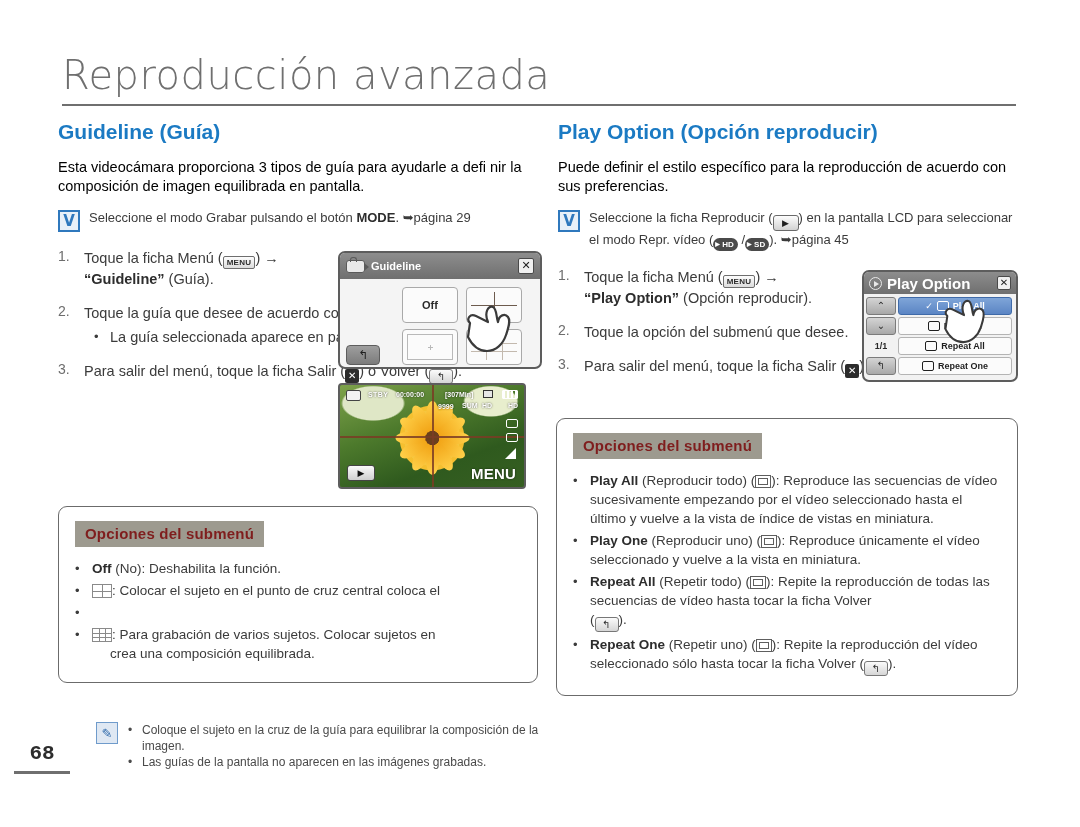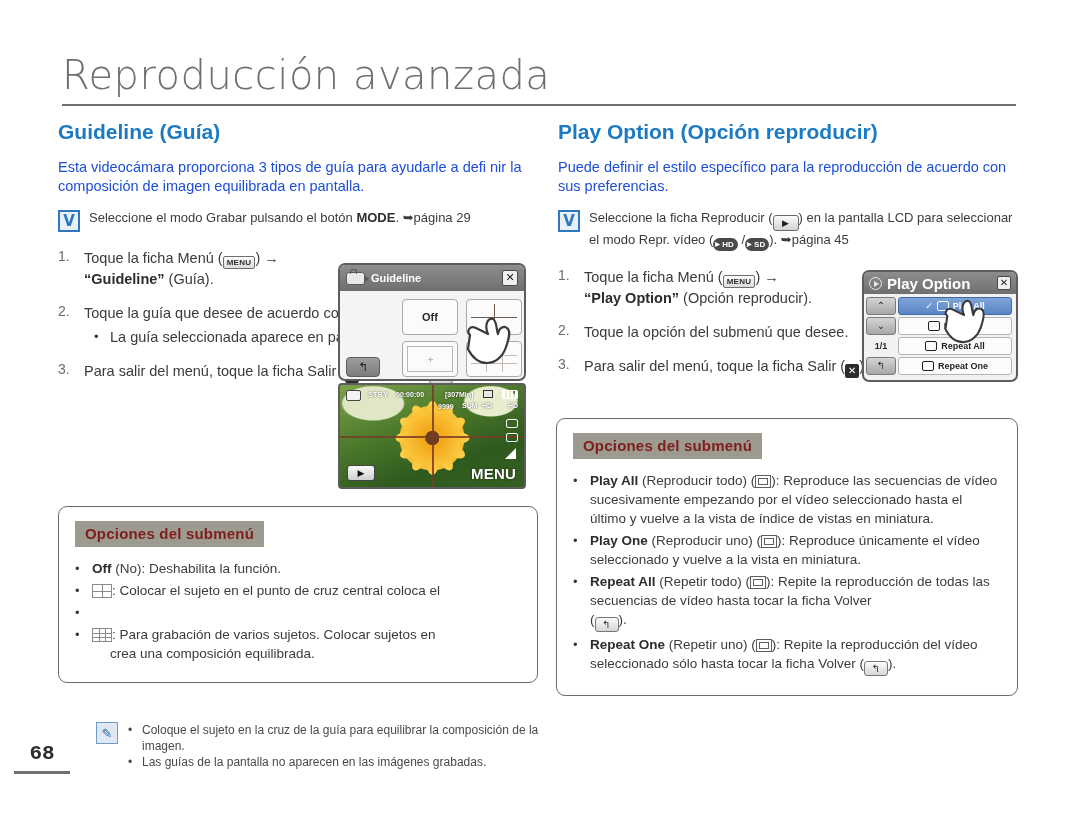--- a/index.html
+++ b/index.html
@@ -28,21 +28,21 @@
   
   .col-left  { position: absolute; left: 58px;  top: 120px; width: 480px; }
   .col-right { position: absolute; left: 558px; top: 120px; width: 462px; }
 
   .section-heading {
     font-size: 21px; font-weight: bold; color: #1b7ac3;
     margin-bottom: 14px; white-space: nowrap;
   }
 
   .body-text {
-    font-size: 14.5px; line-height: 19px; color: #1d4ed8;
+    font-size: 14.5px; line-height: 19px; color: #000000;
   }
 
   
   .vnote { display: flex; gap: 9px; margin-top: 13px; align-items: flex-start; }
   .vbadge {
     flex: 0 0 auto; width: 22px; height: 22px;
     border: 2px solid #2f78bd; background: #e8f0f8;
     display: flex; align-items: center; justify-content: center;
     color: #2f78bd; font-weight: bold; font-size: 15px; line-height: 1;
     font-family: "DejaVu Sans", sans-serif;
@@ -130,21 +130,21 @@
   .gsafe i.c { left: 50%; top: 50%; width: 3px; height: 1px; margin-left:-1.5px; }
   .gsafe i.c2 { left: 50%; top: 50%; width: 1px; height: 3px; margin-top:-1.5px; }
 
   .m-ico { display:inline-block; vertical-align:-3px; width:16px; height:13px;
            border:1px solid #5e5e5e; background:#fff; position:relative; }
   .m-ico::after { content:""; position:absolute; left:2px; top:2px; right:2px; bottom:2px;
            border:1px solid #5e5e5e; }
 
   
   .lcd-guideline {
-    position: absolute; left: 338px; top: 263px; width: 188px; height: 118px;
+    position: absolute; left: 338px; top: 251px; width: 204px; height: 118px;
     background: #f4f4f4; border: 2px solid #5d5d5d; border-radius: 7px;
     overflow: hidden;
   }
   .lcd-bar {
     height: 26px; background: linear-gradient(#8d8d8d,#6f6f6f);
     display: flex; align-items: center; padding: 0 6px; gap: 6px;
   }
   .lcd-bar .ttl { color: #fff; font-size: 11px; font-weight: bold; }
   .lcd-bar .closeb {
     margin-left: auto; width: 16px; height: 16px; background: #f0f0f0;

